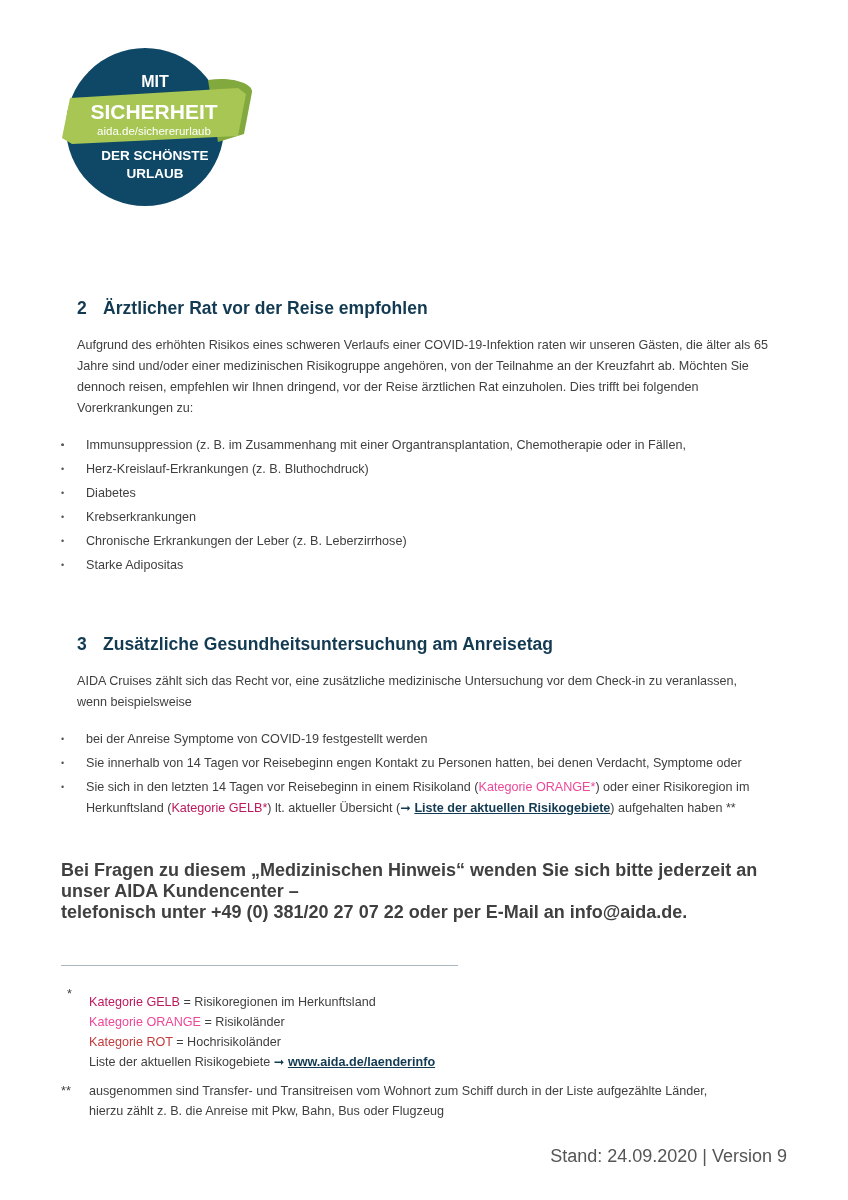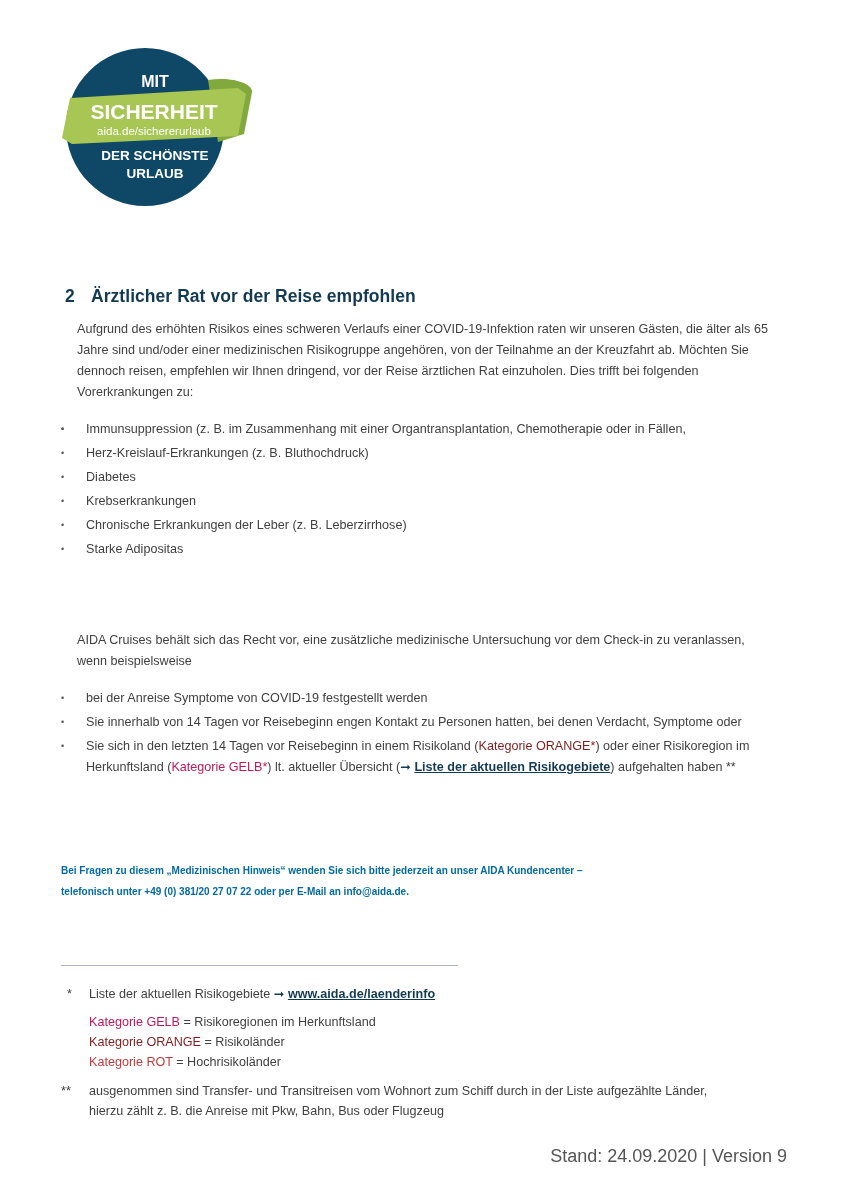--- a/index.html
+++ b/index.html
@@ -1,30 +1,30 @@
 <!DOCTYPE html>
 <html><head>
 <meta charset="utf-8">
 <style>
   html, body { margin: 0; padding: 0; background: #ffffff; }
   body { width: 848px; height: 1200px; position: relative; overflow: hidden;
          font-family: "Liberation Sans", "DejaVu Sans", sans-serif; color: #3c3c3c; }
   .logo { position: absolute; left: 58px; top: 46px; width: 196px; height: 162px; }
   .page { position: absolute; left: 61px; width: 730px; }
-  h2 { margin: 4px; font-size: 17.5px; font-weight: bold; color: #123a52; letter-spacing: 0.05px; }
+  h2 { margin: 16px; font-size: 17.5px; font-weight: bold; color: #123a52; letter-spacing: 0.05px; }
   h2 .num { display: inline-block; width: 26px; }
   p { margin: 16px; font-size: 12.6px; line-height: 21px; color: #3f3f3f; }
   ul { list-style: none; margin: 0; padding: 0; }
   li { position: relative; padding-left: 25px; font-size: 12.6px; line-height: 21px; color: #3f3f3f; margin-bottom: 3px; }
   li .bullet { position: absolute; left: 0; top: 0; font-size: 9px; color: #555; }
-  .orange { color: #7f1d1d; margin-top: 19px; }
+  .orange { color: #ec4899; margin-top: 19px; }
   .yellow { color: #be185d; }
   .red { color: #c23b3b; }
   .link { color: #123a52; font-weight: bold; text-decoration: underline; }
-  .bold-note { font-size: 10px; line-height: 21px; font-weight: bold; color: #0369a1; }
+  .bold-note { font-size: 18px; line-height: 21px; font-weight: bold; color: #404040; }
   .divider { position: absolute; left: 61px; top: 965px; width: 397px; height: 1px; background: #aab7bf; }
   .fn { position: absolute; left: 61px; font-size: 12.6px; line-height: 20px; color: #3f3f3f; }
   .fn .mark { position: absolute; left: 0; width: 25px; }
   .fn .body { margin-left: 28px; }
   .footer { position: absolute; right: 61px; top: 1146px; font-size: 18px; color: #555; }
 </style>
 </head>
 <body>
 
 <svg class="logo" viewBox="0 0 196 162">
@@ -48,44 +48,47 @@
     <li><span class="bullet">•</span><span>Immunsuppression (z. B. im Zusammenhang mit einer Organtransplantation, Chemotherapie oder in Fällen,</span><br></li>
     <li><span class="bullet">•</span><span>Herz-Kreislauf-Erkrankungen (z. B. Bluthochdruck)</span></li>
     <li><span class="bullet">•</span><span>Diabetes</span></li>
     <li><span class="bullet">•</span><span>Krebserkrankungen</span></li>
     <li><span class="bullet">•</span><span>Chronische Erkrankungen der Leber (z. B. Leberzirrhose)</span></li>
     <li><span class="bullet">•</span><span>Starke Adipositas</span></li>
   </ul>
 </div>
 
 <div class="page" style="top:618px;">
-  <p style="margin-top:12px;"><span>AIDA Cruises behält sich das Recht vor, eine zusätzliche medizinische Untersuchung vor dem Check-in zu veranlassen,</span><br><span>wenn beispielsweise</span></p>
+  <h2>
+    <span class="num">3</span><span>Zusätzliche Gesundheitsuntersuchung am Anreisetag</span>
+  </h2>
+  <p style="margin-top:12px;"><span>AIDA Cruises zählt sich das Recht vor, eine zusätzliche medizinische Untersuchung vor dem Check-in zu veranlassen,</span><br><span>wenn beispielsweise</span></p>
   <ul style="margin-top:12px;">
     <li><span class="bullet">•</span><span>bei der Anreise Symptome von COVID-19 festgestellt werden</span></li>
     <li><span class="bullet">•</span><span>Sie innerhalb von 14 Tagen vor Reisebeginn engen Kontakt zu Personen hatten, bei denen Verdacht, Symptome oder</span><br></li>
     <li><span class="bullet">•</span><span>Sie sich in den letzten 14 Tagen vor Reisebeginn in einem Risikoland (</span><span class="orange">Kategorie ORANGE*</span><span>) oder einer Risikoregion im</span><br><span>Herkunftsland (</span><span class="yellow">Kategorie GELB*</span><span>) lt. aktueller Übersicht (</span><span class="link" style="text-decoration:none;">➞ </span><a class="link">Liste der aktuellen Risikogebiete</a><span>) aufgehalten haben **</span></li>
   </ul>
 </div>
 
 <div class="page bold-note" style="top:860px;">
   <span>Bei Fragen zu diesem „Medizinischen Hinweis“ wenden Sie sich bitte jederzeit an unser AIDA Kundencenter –</span><br>
   <span>telefonisch unter +49 (0) 381/20 27 07 22 oder per E-Mail an info@aida.de.</span>
 </div>
 
 <div class="divider"></div>
 
 <div class="fn" style="top:984px;">
   <span class="mark" style="left:6px;">*</span>
-  <div class="body">
-    <span>Liste der aktuellen Risikogebiete </span><span class="link" style="text-decoration:none;">➞ </span><a class="link">www.aida.de/laenderinfo</a>
-  </div>
   <div class="body" style="margin-top:8px;">
     <div><span class="yellow">Kategorie GELB</span><span> = Risikoregionen im Herkunftsland</span></div>
     <div><span class="orange">Kategorie ORANGE</span><span> = Risikoländer</span></div>
     <div><span class="red">Kategorie ROT</span><span> = Hochrisikoländer</span></div>
+  </div>
+  <div class="body">
+    <span>Liste der aktuellen Risikogebiete </span><span class="link" style="text-decoration:none;">➞ </span><a class="link">www.aida.de/laenderinfo</a>
   </div>
 </div>
 
 <div class="fn" style="top:1081px;">
   <span class="mark">**</span>
   <div class="body">
     <span>ausgenommen sind Transfer- und Transitreisen vom Wohnort zum Schiff durch in der Liste aufgezählte Länder,</span><br>
     <span>hierzu zählt z. B. die Anreise mit Pkw, Bahn, Bus oder Flugzeug</span>
   </div>
 </div>

